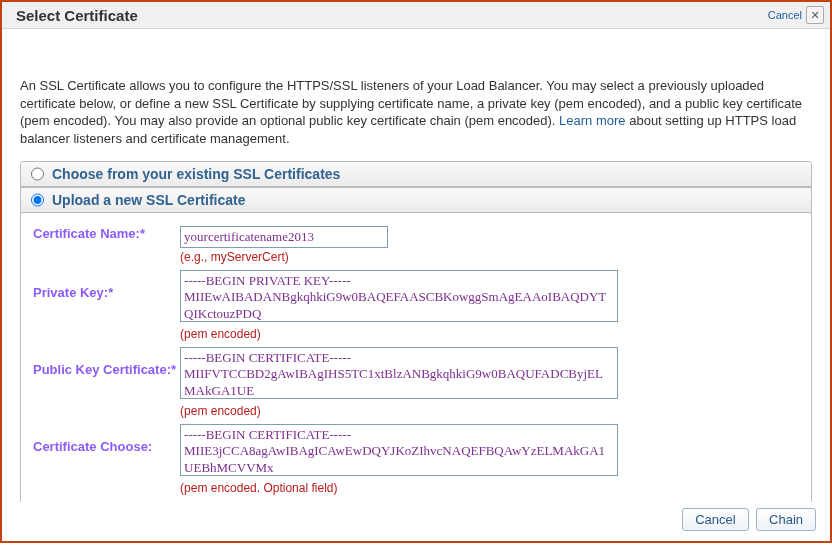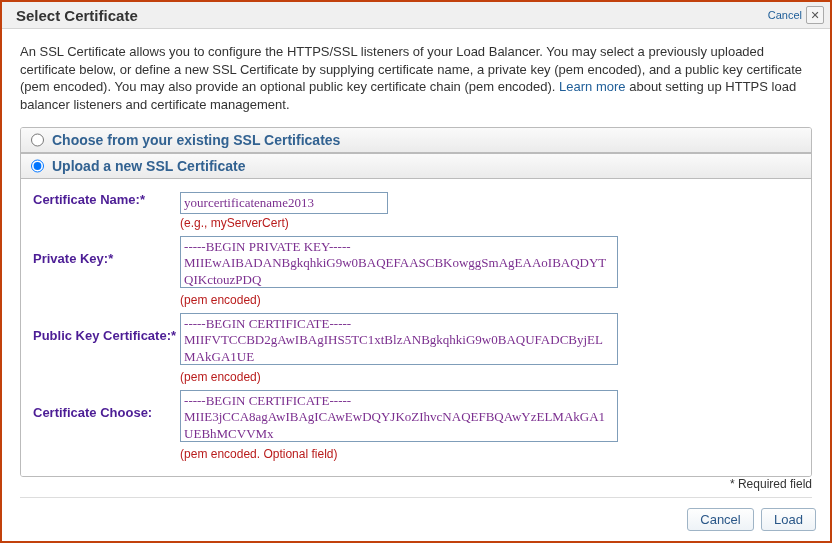--- a/index.html
+++ b/index.html
@@ -60,20 +60,21 @@
   .content {
     padding: 14px 18px;
     flex: 1;
     overflow: auto;
   }
   .intro {
     font-size: 13px;
     line-height: 1.35;
     color: #333;
     margin-bottom: 14px;
+    margin-top: 34px;
   }
   .intro a {
     color: #205f99;
     text-decoration: none;
   }
   .sections {
     border: 1px solid #bbb;
     border-radius: 3px;
     overflow: hidden;
   }
@@ -103,21 +104,21 @@
   table.form td {
     padding: 3px 2px;
     vertical-align: top;
   }
   td.label {
     white-space: nowrap;
     font-size: 13px;
     font-weight: bold;
     text-align: left;
     padding-right: 6px;
-    color: #4c1d95;
+    color: #8b5cf6;
   }
   td.label.mid {
     padding-top: 18px;
   }
   .txt {
     font-family: Liberation Serif, serif;
     font-size: 13px;
     padding: 2px 3px;
     border: 1px solid #7f9db9;
     background: #fff;
@@ -233,16 +234,16 @@
           </table>
       </div>
     </div>
 
     <div class="required-note">* Required field</div>
     <hr class="sep">
   </div>
 
   <div class="buttons">
     <button class="btn">Cancel</button>
-    <button class="btn">Load</button>
+    <button class="btn">Chain</button>
   </div>
 
 </div>
 
 </body></html>

